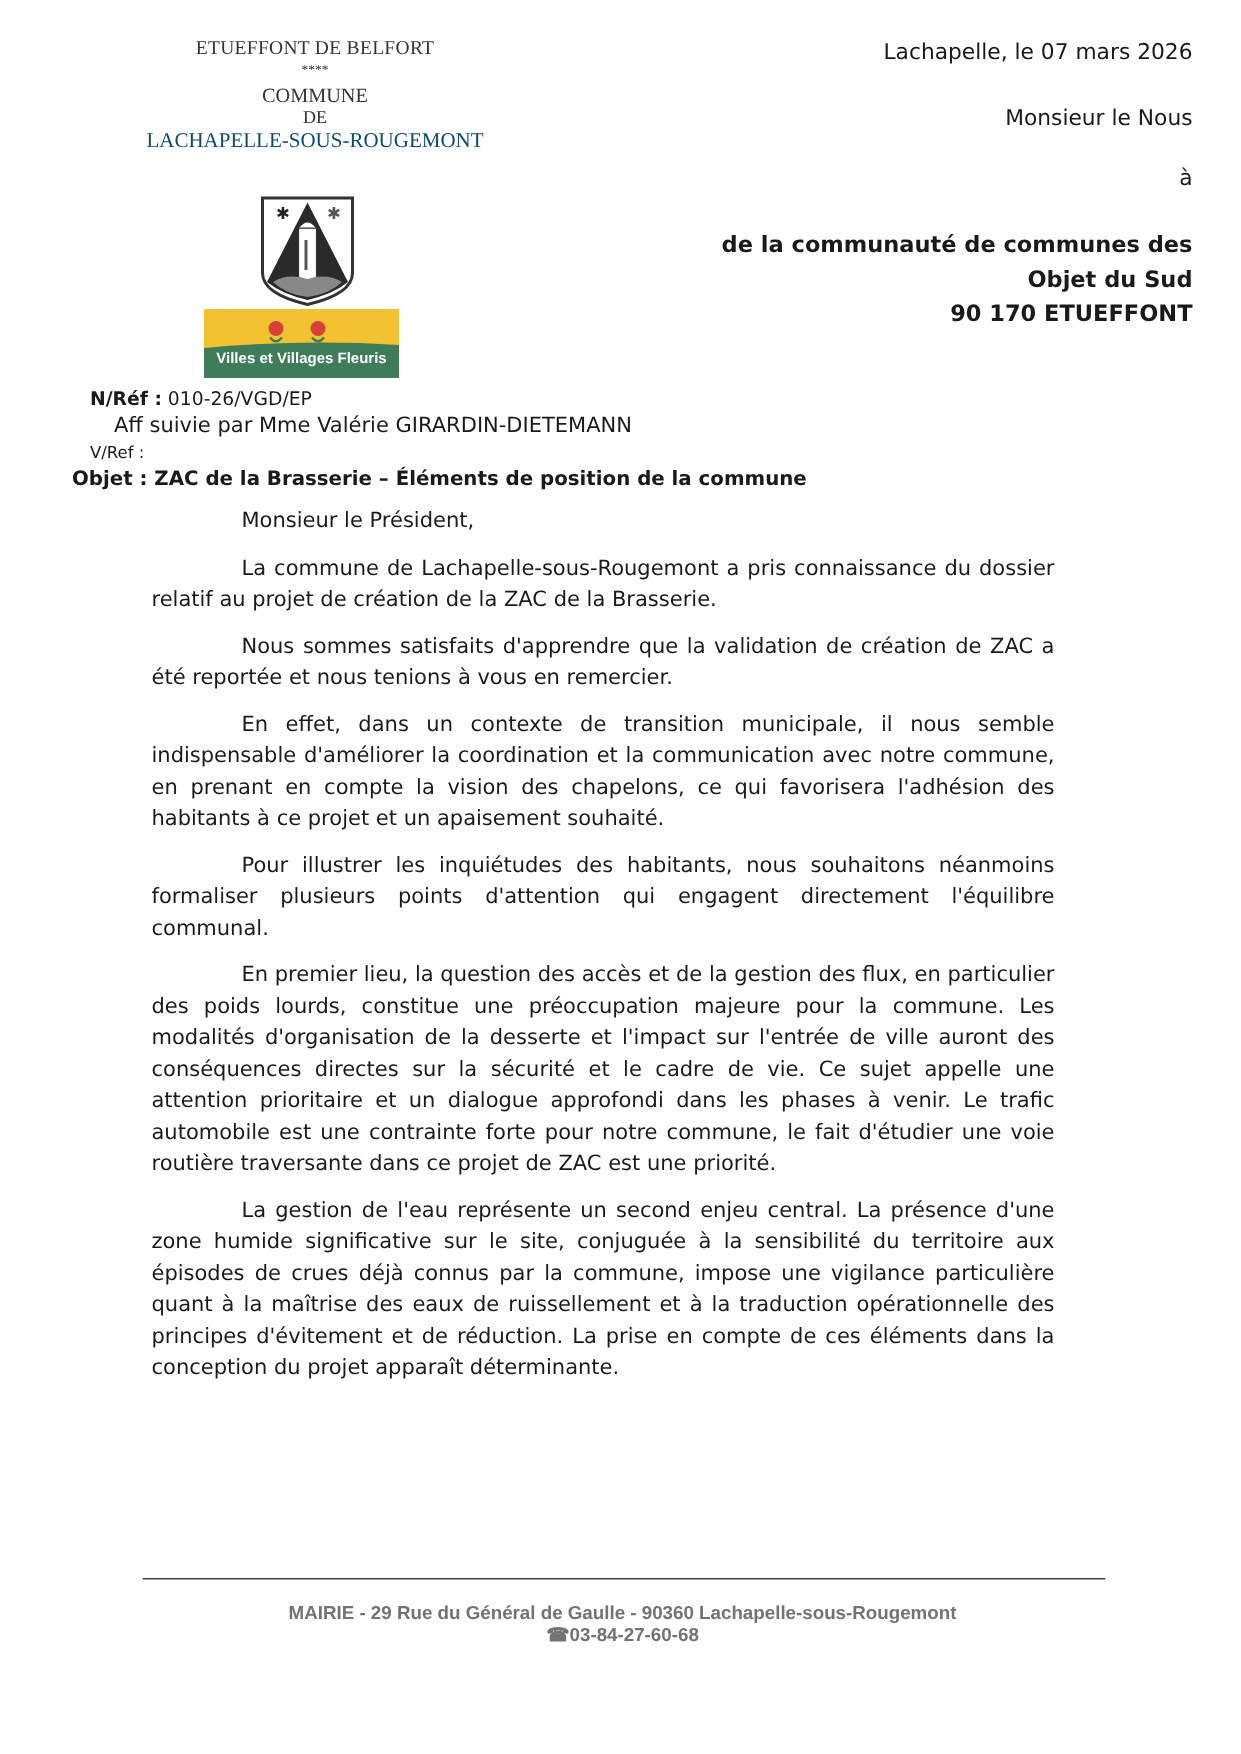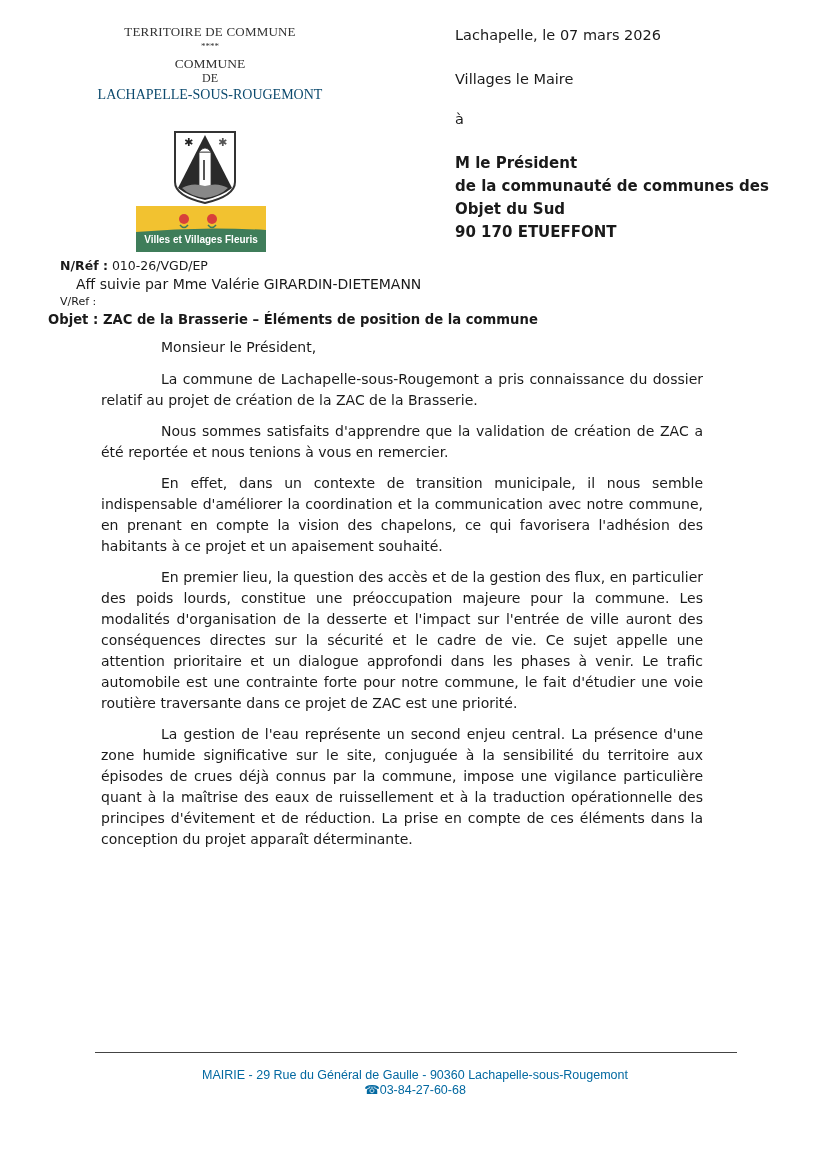--- a/index.html
+++ b/index.html
@@ -11,46 +11,46 @@
   .header-left { position:absolute; left:80px; top:24px; width:260px; text-align:center; color:#333; }
   .header-left .l1 { font-size:13px; letter-spacing:0.2px; line-height:16px; }
   .header-left .l2 { font-size:9px; line-height:12px; }
   .header-left .l3 { font-size:13.5px; line-height:15px; margin-top:4px; }
   .header-left .l4 { font-size:12px; line-height:15px; }
   .header-left .l5 { font-size:14px; font-weight:normal; line-height:18px; color:#0c4a6e; }
 
   .crest { position:absolute; left:172px; top:130px; width:64px; width:66px; height:75px; }
   .vvf { position:absolute; left:136px; top:206px; width:130px; height:56px; }
 
-  .header-right { position:absolute; left:455px; top:26px; width:340px; text-align:left; }
+  .header-right { position:absolute; left:455px; top:26px; width:340px; text-align:right; }
   .header-right .date { font-size:14.5px; line-height:18px; }
   .header-right .from { font-size:14.5px; line-height:18px; margin-top:26px; }
   .header-right .to-word { font-size:14.5px; line-height:18px; margin-top:22px; }
   .header-right .recipient { margin-top:24px; font-size:15px; font-weight:bold; line-height:23px; }
 
   .refs { position:absolute; left:60px; top:257px; font-size:12.5px; }
   .refs .row { line-height:18px; }
   .refs .indent { padding-left:16px; font-size:14px; }
   .refs .objet { font-size:13.2px; font-weight:bold; margin-left:-12px; }
   .refs .vref { font-size:11px; }
 
   .body-text { position:absolute; left:101px; top:337px; width:602px; font-size:14px; line-height:21px; }
   .body-text p { margin:0 0 10px 0; text-align:justify; text-indent:60px; }
   .body-text p.salutation { margin-bottom:11px; }
 
   .footer-line { position:absolute; left:95px; top:1052px; width:642px; height:0; border-top:1.5px solid #444; }
   .footer { position:absolute; left:90px; top:1068px; width:650px; text-align:center; font-size:12.5px; line-height:15px; }
-  .footer .addr, .footer .phone { color:#0369a1; font-weight:normal; }
+  .footer .addr, .footer .phone { color:#737373; font-weight:bold; }
   .footer .mail { color:#222; }
 </style>
 </head>
 <body>
 
 <div class="header-left serif">
-  <div class="l1">TERRITOIRE DE COMMUNE</div>
+  <div class="l1">ETUEFFONT DE BELFORT</div>
   <div class="l2">****</div>
   <div class="l3">COMMUNE</div>
   <div class="l4">DE</div>
   <div class="l5">LACHAPELLE-SOUS-ROUGEMONT</div>
 </div>
 
 <svg class="crest" viewBox="0 0 66 75">
   <path d="M3 2 H63 V52 Q63 66 33 73 Q3 66 3 52 Z" fill="#fff" stroke="#333" stroke-width="2"></path>
   <path d="M6 58 L33 5 L60 58 Q50 66 33 70 Q16 66 6 58 Z" fill="#2a2a2a"></path>
   <rect x="27" y="22" width="12" height="36" fill="#fff" stroke="#333" stroke-width="0.8"></rect>
@@ -72,24 +72,23 @@
     <g>
       <circle cx="76" cy="13" r="5" fill="#d8403a"></circle>
       <path d="M72 19 Q76 24 80 19" stroke="#3f7d5a" stroke-width="1.5" fill="none"></path>
     </g>
   </svg>
   <div class="arial" style="position:absolute; left:0; top:28px; width:130px; text-align:center; color:#fff; font-size:10px; font-weight:bold;">Villes et Villages Fleuris</div>
 </div>
 
 <div class="header-right sans">
   <div class="date">Lachapelle, le 07 mars 2026</div>
-  <div class="from">Villages le Maire</div>
+  <div class="from">Monsieur le Nous</div>
   <div class="to-word">à</div>
   <div class="recipient">
-    <div>M le Président</div>
     <div>de la communauté de communes des</div>
     <div>Objet du Sud</div>
     <div>90 170 ETUEFFONT</div>
   </div>
 </div>
 
 <div class="refs sans">
   <div class="row">
     <b>N/Réf :</b>
     <span>010-26/VGD/EP</span>
@@ -100,20 +99,21 @@
     <span>Objet :</span>
     <span>ZAC de la Brasserie – Éléments de position de la commune</span>
   </div>
 </div>
 
 <div class="body-text sans">
   <p class="salutation">Monsieur le Président,</p>
   <p>La commune de Lachapelle-sous-Rougemont a pris connaissance du dossier relatif au projet de création de la ZAC de la Brasserie.</p>
   <p>Nous sommes satisfaits d'apprendre que la validation de création de ZAC a été reportée et nous tenions à vous en remercier.</p>
   <p>En effet, dans un contexte de transition municipale, il nous semble indispensable d'améliorer la coordination et la communication avec notre commune, en prenant en compte la vision des chapelons, ce qui favorisera l'adhésion des habitants à ce projet et un apaisement souhaité.</p>
+  <p>Pour illustrer les inquiétudes des habitants, nous souhaitons néanmoins formaliser plusieurs points d'attention qui engagent directement l'équilibre communal.</p>
   <p>En premier lieu, la question des accès et de la gestion des flux, en particulier des poids lourds, constitue une préoccupation majeure pour la commune. Les modalités d'organisation de la desserte et l'impact sur l'entrée de ville auront des conséquences directes sur la sécurité et le cadre de vie. Ce sujet appelle une attention prioritaire et un dialogue approfondi dans les phases à venir. Le trafic automobile est une contrainte forte pour notre commune, le fait d'étudier une voie routière traversante dans ce projet de ZAC est une priorité.</p>
   <p>La gestion de l'eau représente un second enjeu central. La présence d'une zone humide significative sur le site, conjuguée à la sensibilité du territoire aux épisodes de crues déjà connus par la commune, impose une vigilance particulière quant à la maîtrise des eaux de ruissellement et à la traduction opérationnelle des principes d'évitement et de réduction. La prise en compte de ces éléments dans la conception du projet apparaît déterminante.</p>
 </div>
 
 <div class="footer-line"></div>
 <div class="footer arial">
   <div class="addr">MAIRIE - 29 Rue du Général de Gaulle - 90360 Lachapelle-sous-Rougemont</div>
   <div class="phone">
     <span>☎</span><span>03-84-27-60-68</span>
   </div>

